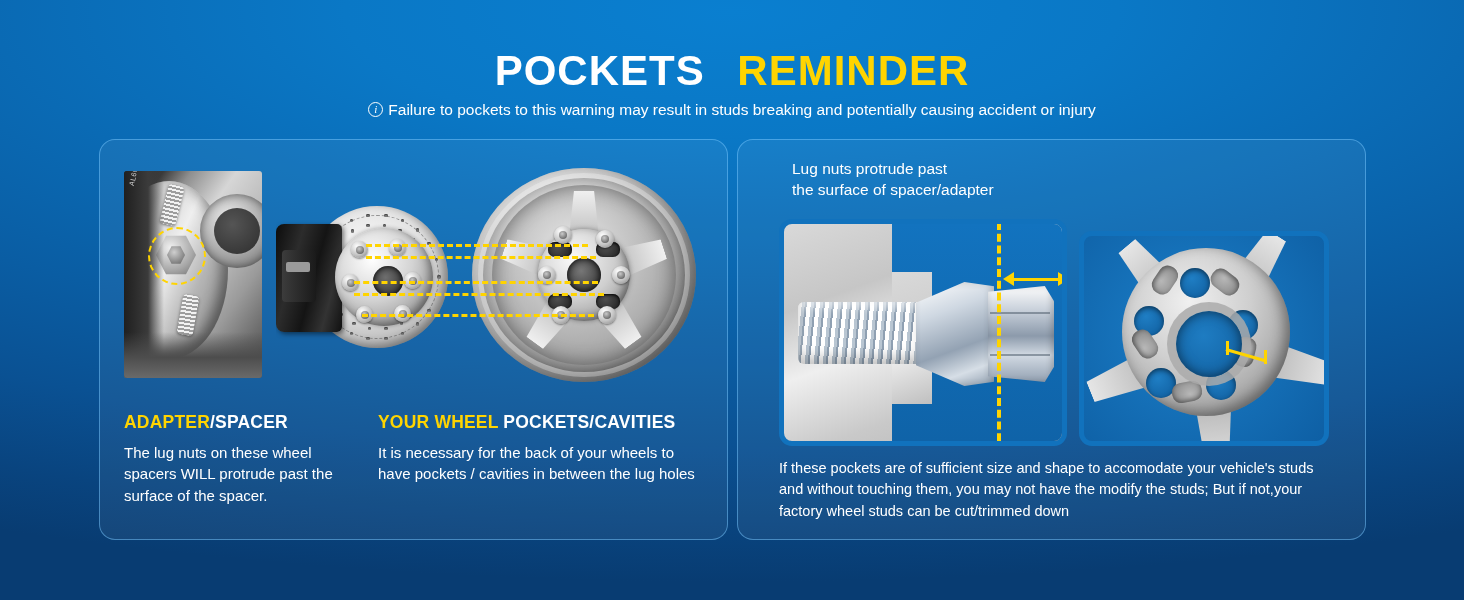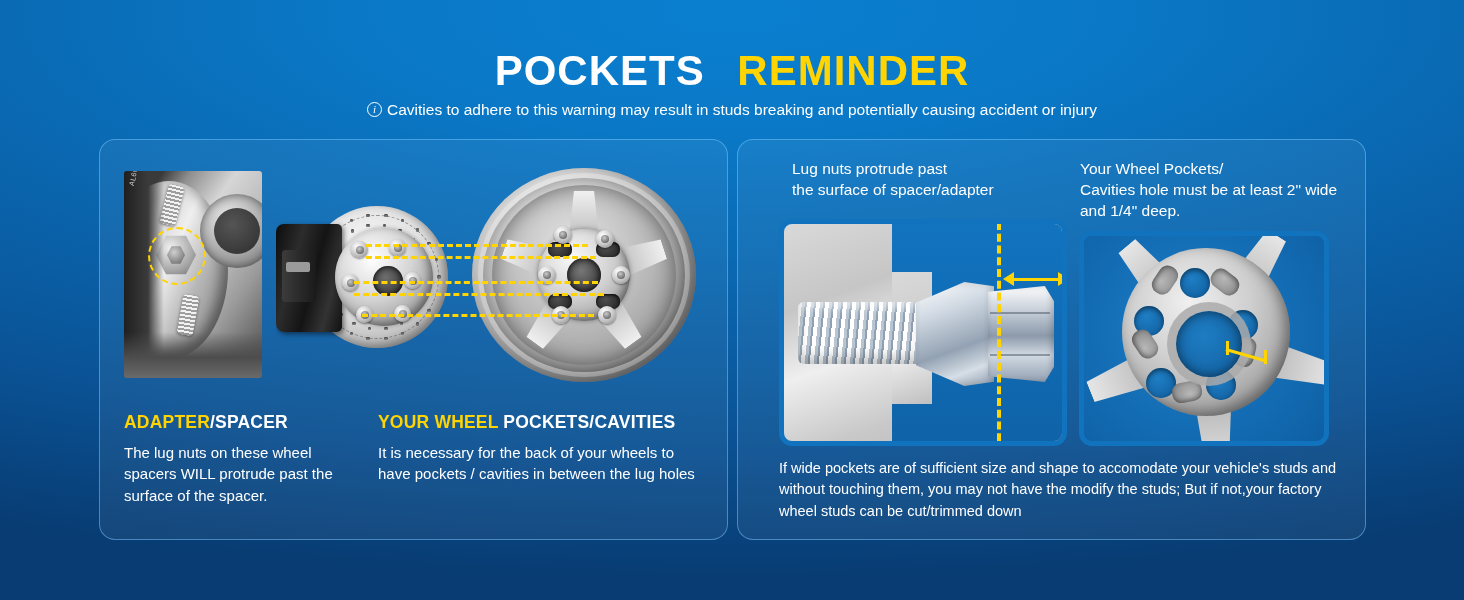--- a/index.html
+++ b/index.html
@@ -320,21 +320,21 @@
 <body>
 
 <div id="stage">
 
   <div class="title">
     <span class="w">POCKETS</span>
     <span class="y">REMINDER</span>
   </div>
 
   <div class="subtitle">
-    <span class="info-ic"></span><span>Cavities to adhere to this warning may result in studs breaking and potentially causing accident or injury</span>
+    <span class="info-ic"></span><span>Failure to pockets to this warning may result in studs breaking and potentially causing accident or injury</span>
   </div>
 
   <div class="panel" id="panel-left">
 
     <div class="img-wrap" id="spacer-photo">
       <div class="ring"></div>
       <div class="hub"></div>
       <div class="stud s1"></div>
       <div class="stud s2"></div>
       <div class="nut"></div>
@@ -436,21 +436,20 @@
 
     <div class="cap" id="cap-2">
       <h3><span class="y">YOUR WHEEL</span><span> POCKETS/CAVITIES</span></h3>
       <p>It is necessary for the back of your wheels to have pockets / cavities in between the lug holes</p>
     </div>
   </div>
 
   <div class="panel" id="panel-right">
 
     <div class="rhead" id="rhead-1">Lug nuts protrude past<br>the surface of spacer/adapter</div>
-    <div class="rhead" id="rhead-2">Your Wheel Pockets/<br>Cavities hole must be at least 2" wide and 1/4" deep.</div>
 
     <div id="bolt-frame">
       <div class="spacerblock"></div>
       <div class="notch"></div>
       <div class="thread"></div>
       <div class="cone"></div>
       <div class="hex"></div>
       <div class="hexline" style="top:88px;"></div>
       <div class="hexline" style="top:130px;"></div>
       <div class="vdash" style="left:213px; top:-2px; height:231px;"></div>
@@ -481,15 +480,15 @@
         <div class="ppocket" style="left:72px;  top:48px;  transform:rotate(304deg);"></div>
         <div class="pbore"></div>
         <div class="measure" style="left:148px; top:116px; width:42px; height:24px;">
           <div class="ml" style="left:0; top:10px; width:40px; height:2.5px; transform:rotate(16deg); transform-origin:left center;"></div>
           <div class="ml" style="left:0; top:3px; width:2.5px; height:14px;"></div>
           <div class="ml" style="left:38px; top:12px; width:2.5px; height:14px;"></div>
         </div>
       </div>
     </div>
 
-    <div id="rfoot">If wide pockets are of sufficient size and shape to accomodate your vehicle's studs and without touching them, you may not have the modify the studs; But if not,your factory wheel studs can be cut/trimmed down</div>
+    <div id="rfoot">If these pockets are of sufficient size and shape to accomodate your vehicle's studs and without touching them, you may not have the modify the studs; But if not,your factory wheel studs can be cut/trimmed down</div>
   </div>
 </div>
 
 </body></html>

